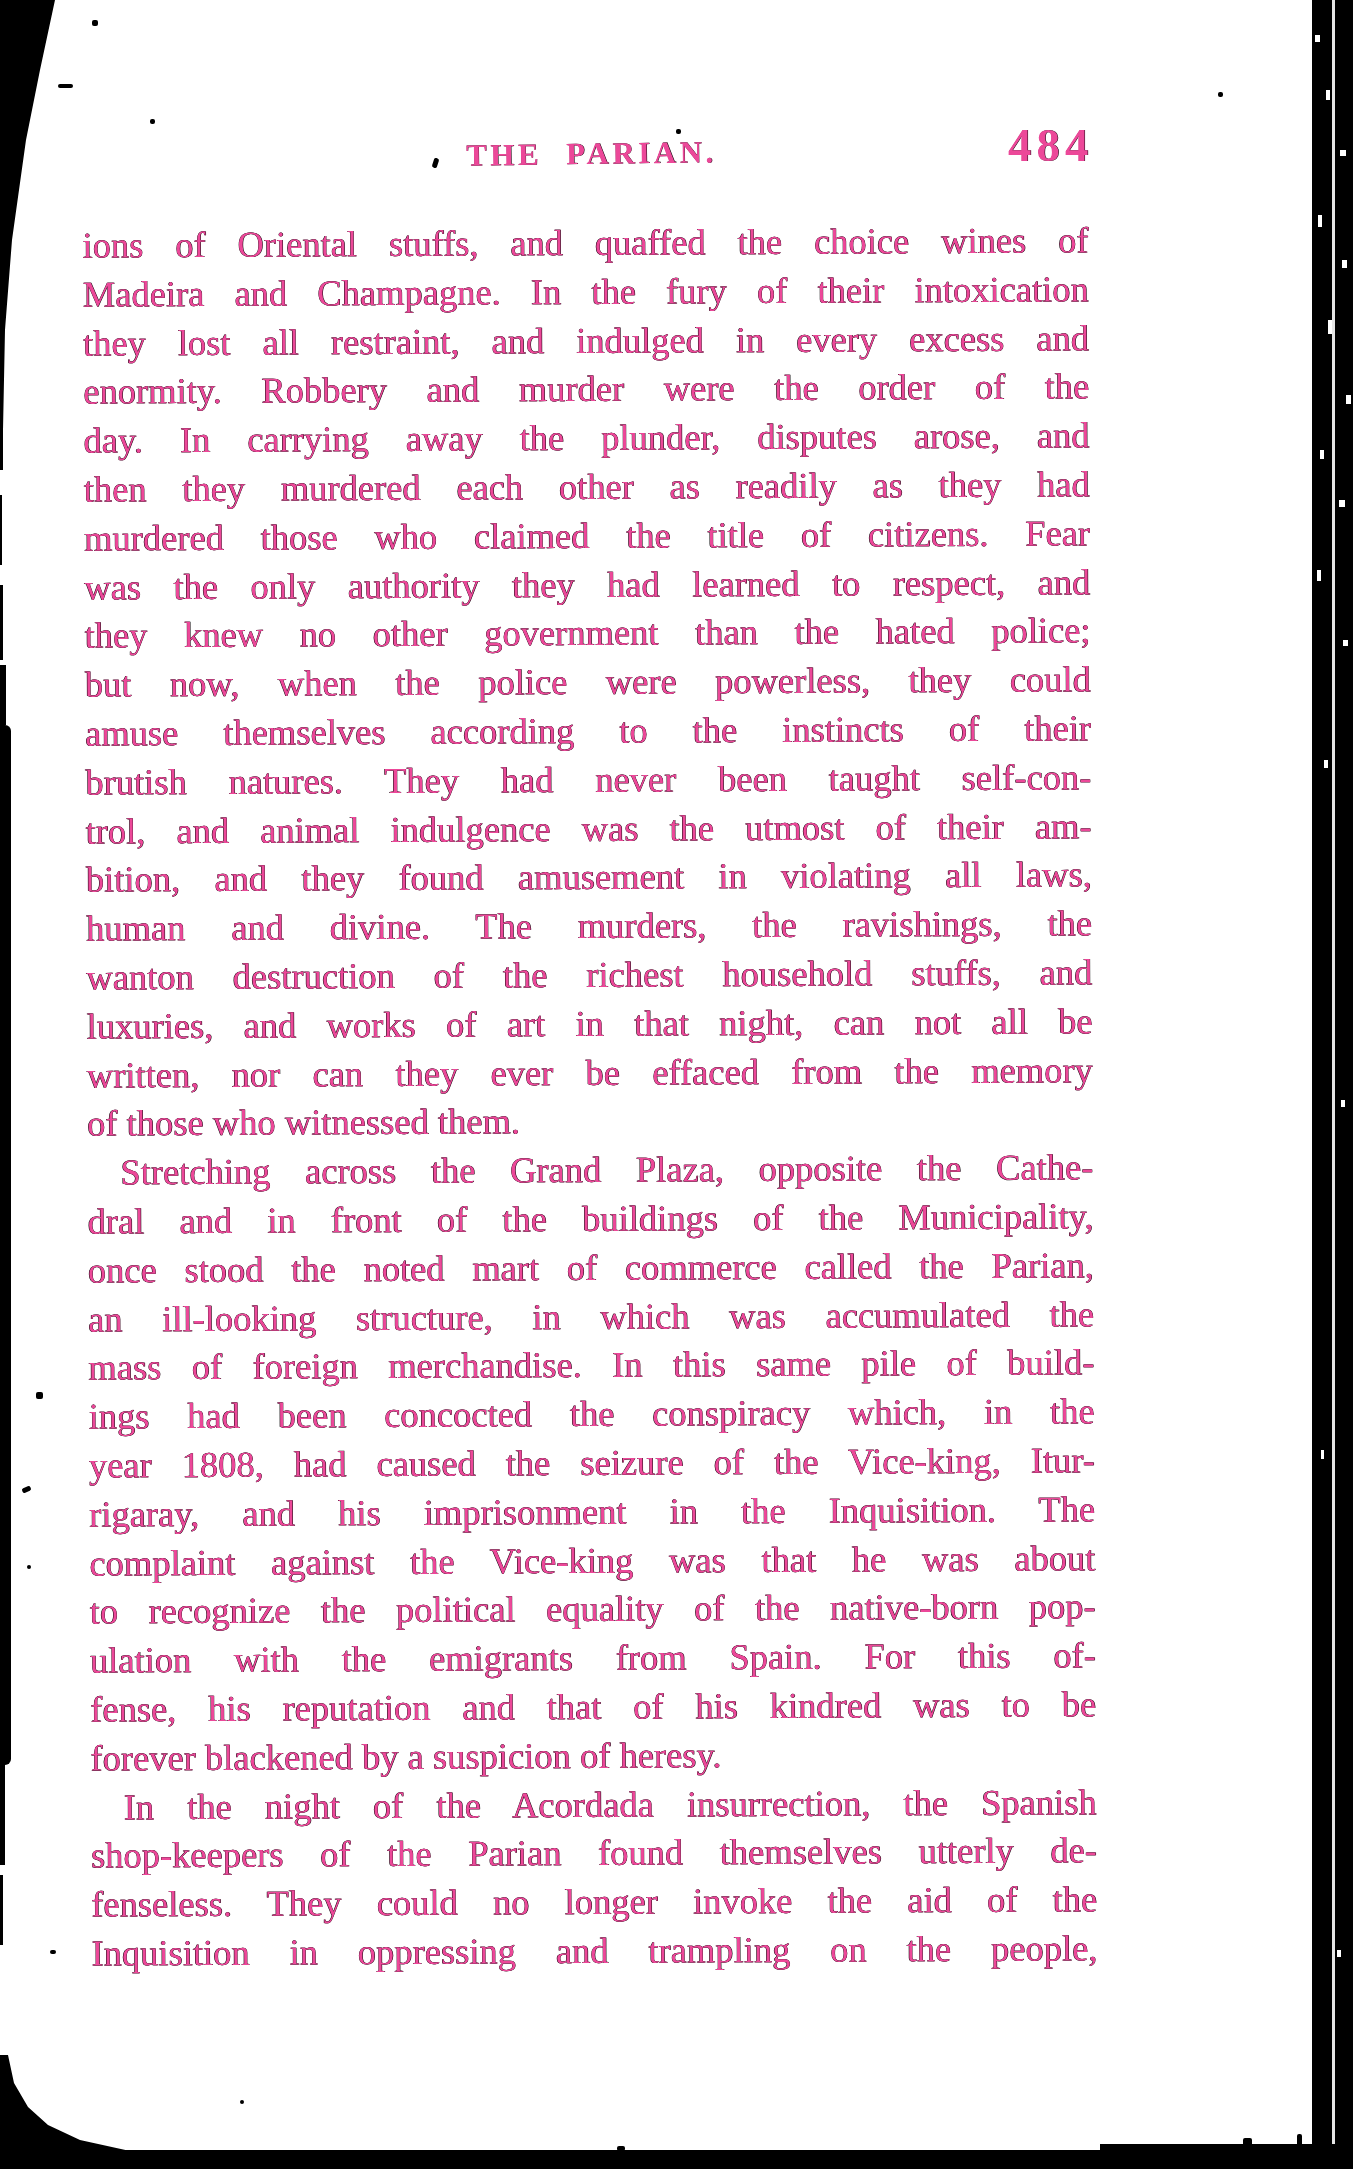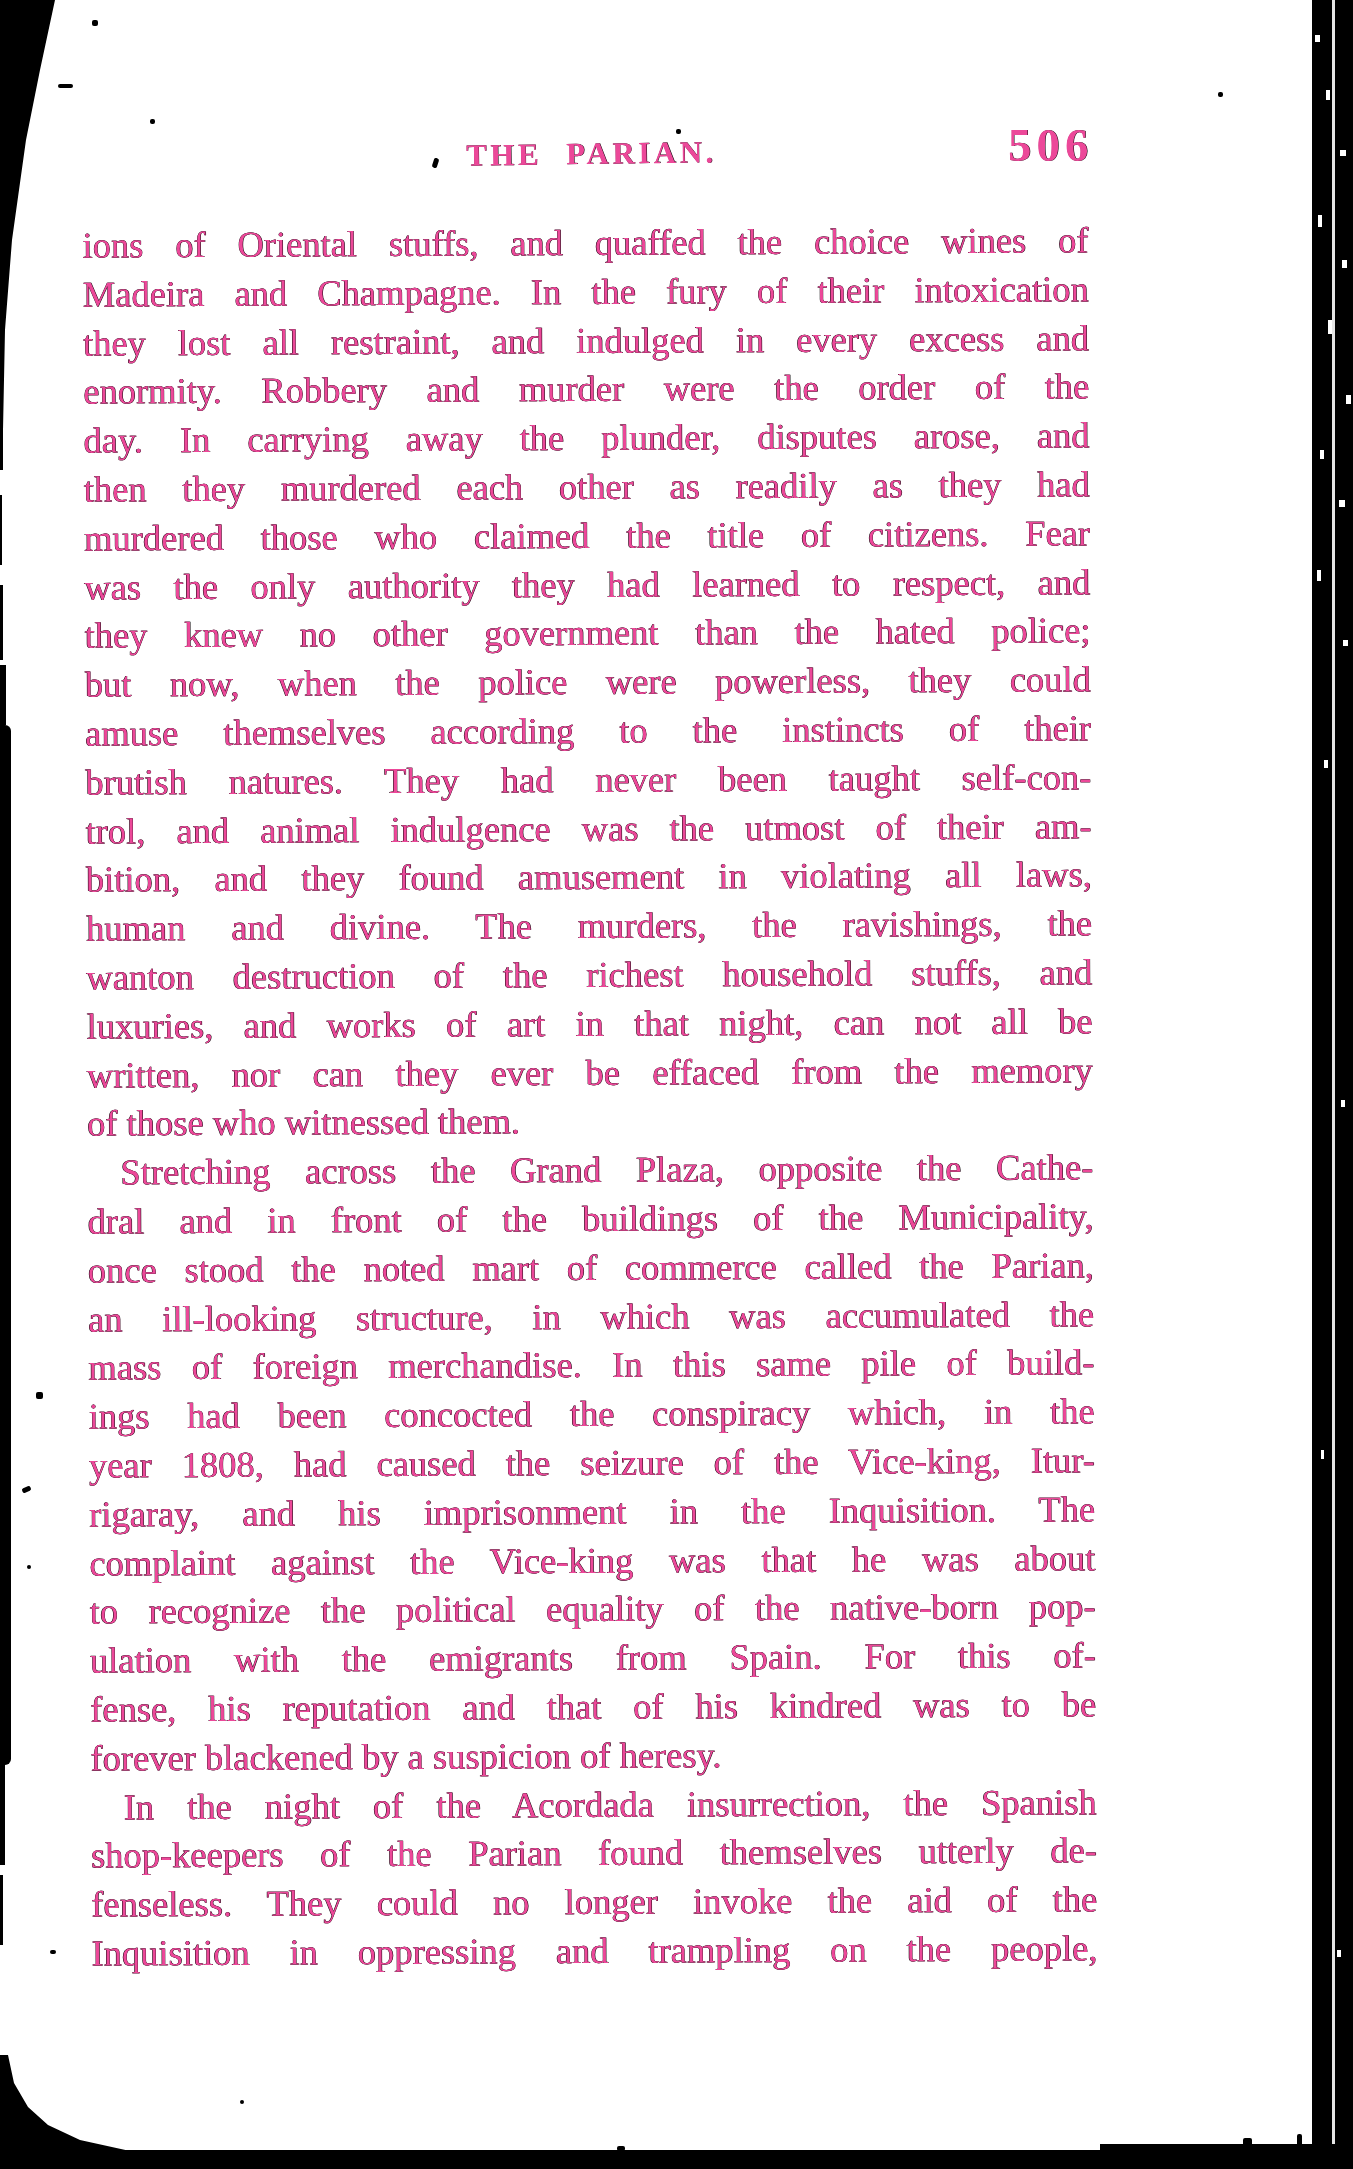--- a/index.html
+++ b/index.html
@@ -56,21 +56,21 @@
     clip-path:polygon(0 0,8px 0,14px 28px,28px 52px,48px 70px,80px 85px,130px 96px,200px 105px,240px 114px,0 114px);
   }
   .speck{position:absolute;background:#000;border-radius:2px;}
 </style>
 </head>
 <body>
 
 <div class="page">
 
   <div class="header-title">THE PARIAN.</div>
-  <div class="page-number">506</div>
+  <div class="page-number">484</div>
 
   <div class="text-block">
     <div class="line">ions of Oriental stuffs, and quaffed the choice wines of</div>
     <div class="line">Madeira and Champagne. In the fury of their intoxication</div>
     <div class="line">they lost all restraint, and indulged in every excess and</div>
     <div class="line">enormity. Robbery and murder were the order of the</div>
     <div class="line">day. In carrying away the plunder, disputes arose, and</div>
     <div class="line">then they murdered each other as readily as they had</div>
     <div class="line">murdered those who claimed the title of citizens. Fear</div>
     <div class="line">was the only authority they had learned to respect, and</div>

